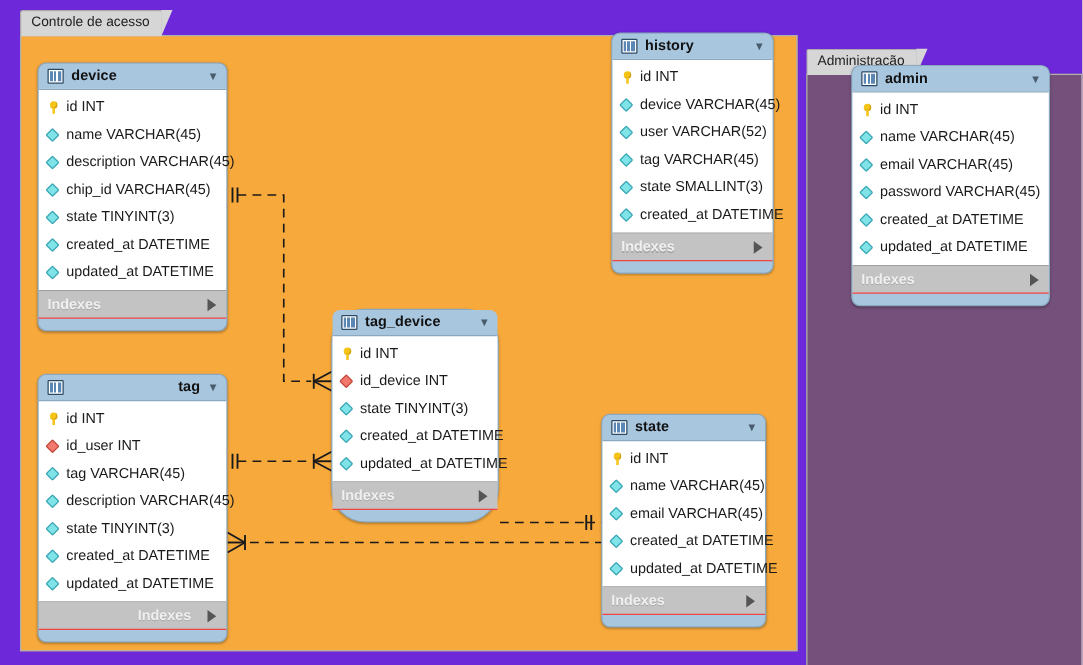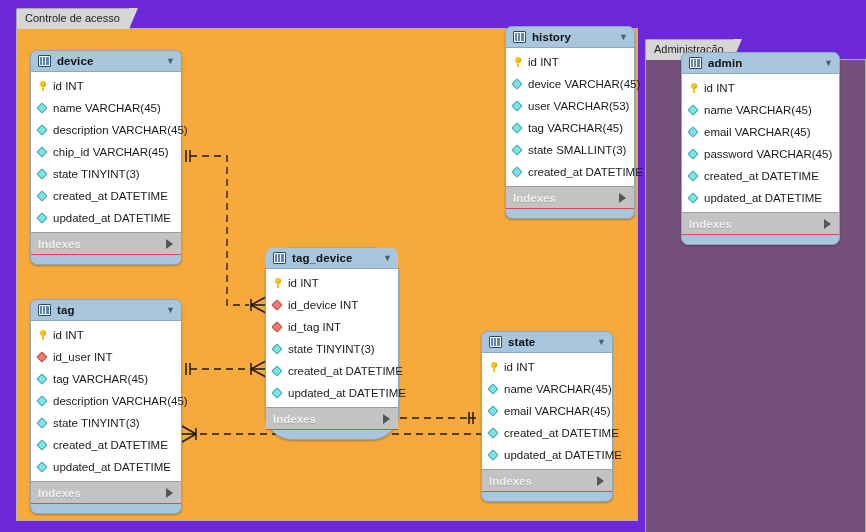--- a/index.html
+++ b/index.html
@@ -328,21 +328,21 @@
           <div class="col-row">
             <span class="col-icon ic-col"></span>
             <span class="col-text">updated_at DATETIME</span>
           </div>
         </div>
         <div class="tbl-indexes">
           <span class="idx-label">Indexes</span>
           <span class="idx-arrow"></span>
         </div>
       </div>
-      <div class="table-box" style="left: 30px; top: 299px; width: 152px;">
+      <div class="table-box" style="left: 30px; top: 299px; width: 152px; text-align: right;">
         <div class="tbl-header">
           <span class="tbl-icon"></span>
           <span class="tbl-name">tag</span>
           <span class="tbl-caret">▼</span>
         </div>
         <div class="tbl-cols">
           <div class="col-row">
             <span class="col-icon ic-pk"></span>
             <span class="col-text">id INT</span>
           </div>
@@ -385,59 +385,55 @@
         <div class="tbl-cols">
           <div class="col-row">
             <span class="col-icon ic-pk"></span>
             <span class="col-text">id INT</span>
           </div>
           <div class="col-row">
             <span class="col-icon ic-fk"></span>
             <span class="col-text">id_device INT</span>
           </div>
           <div class="col-row">
-            <span class="col-icon ic-fk"></span>
-            <span class="col-text">id_tag INT</span>
-          </div>
-          <div class="col-row">
             <span class="col-icon ic-col"></span>
             <span class="col-text">state TINYINT(3)</span>
           </div>
           <div class="col-row">
             <span class="col-icon ic-col"></span>
             <span class="col-text">created_at DATETIME</span>
           </div>
           <div class="col-row">
             <span class="col-icon ic-col"></span>
             <span class="col-text">updated_at DATETIME</span>
           </div>
         </div>
         <div class="tbl-indexes">
           <span class="idx-label">Indexes</span>
           <span class="idx-arrow"></span>
         </div>
       </div>
-      <div class="table-box" style="left: 489px; top: 26px; width: 130px; margin-left: 16px;">
+      <div class="table-box" style="left: 489px; top: 26px; width: 130px;">
         <div class="tbl-header">
           <span class="tbl-icon"></span>
           <span class="tbl-name">history</span>
           <span class="tbl-caret">▼</span>
         </div>
         <div class="tbl-cols">
           <div class="col-row">
             <span class="col-icon ic-pk"></span>
             <span class="col-text">id INT</span>
           </div>
           <div class="col-row">
             <span class="col-icon ic-col"></span>
             <span class="col-text">device VARCHAR(45)</span>
           </div>
           <div class="col-row">
             <span class="col-icon ic-col"></span>
-            <span class="col-text">user VARCHAR(53)</span>
+            <span class="col-text">user VARCHAR(52)</span>
           </div>
           <div class="col-row">
             <span class="col-icon ic-col"></span>
             <span class="col-text">tag VARCHAR(45)</span>
           </div>
           <div class="col-row">
             <span class="col-icon ic-col"></span>
             <span class="col-text">state SMALLINT(3)</span>
           </div>
           <div class="col-row">

